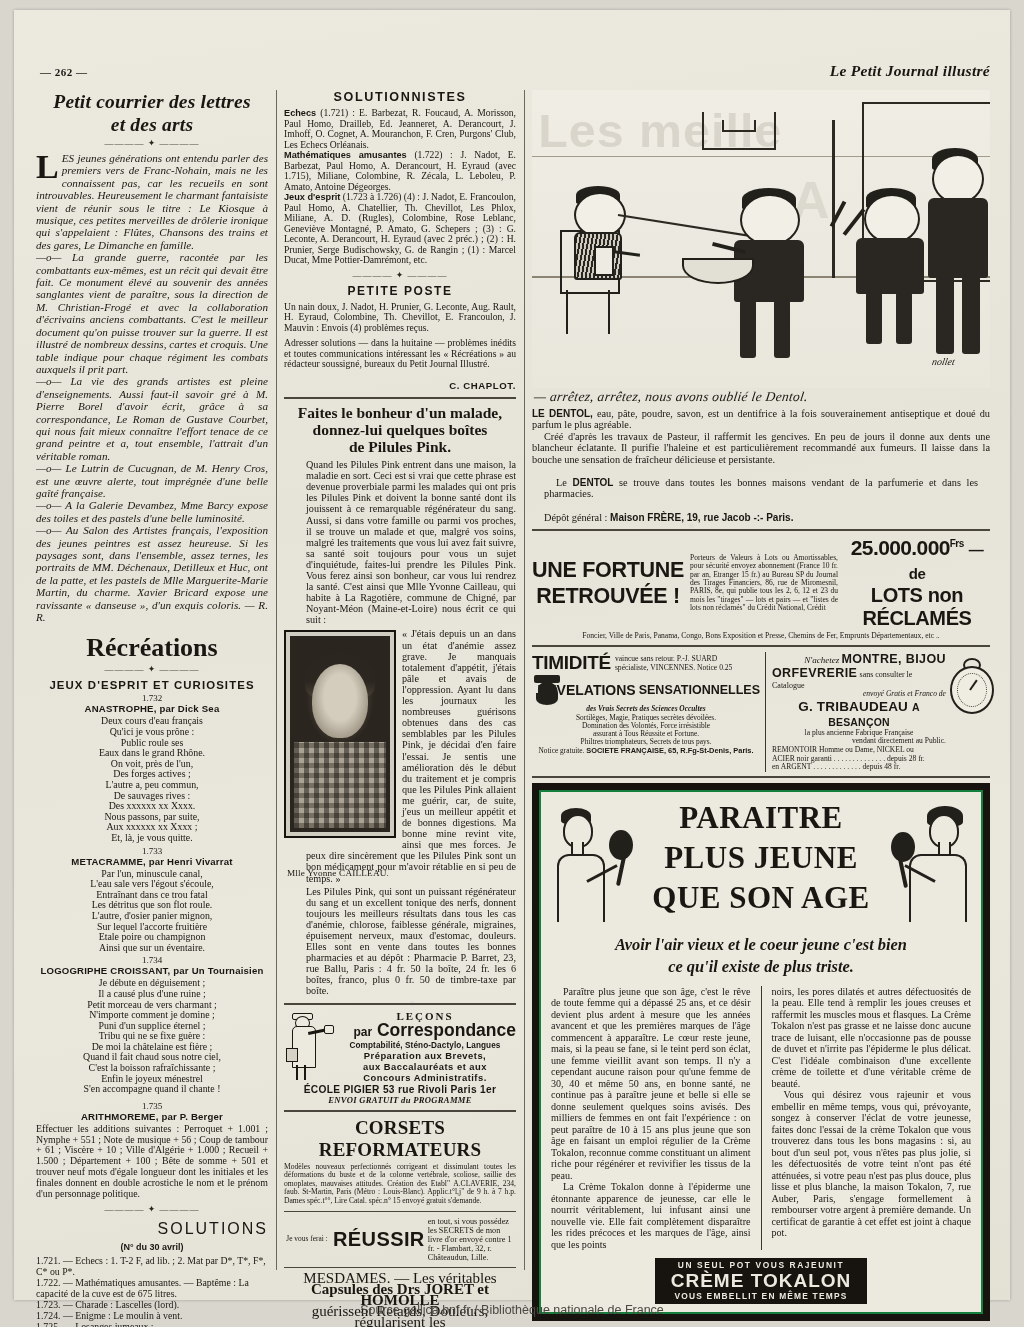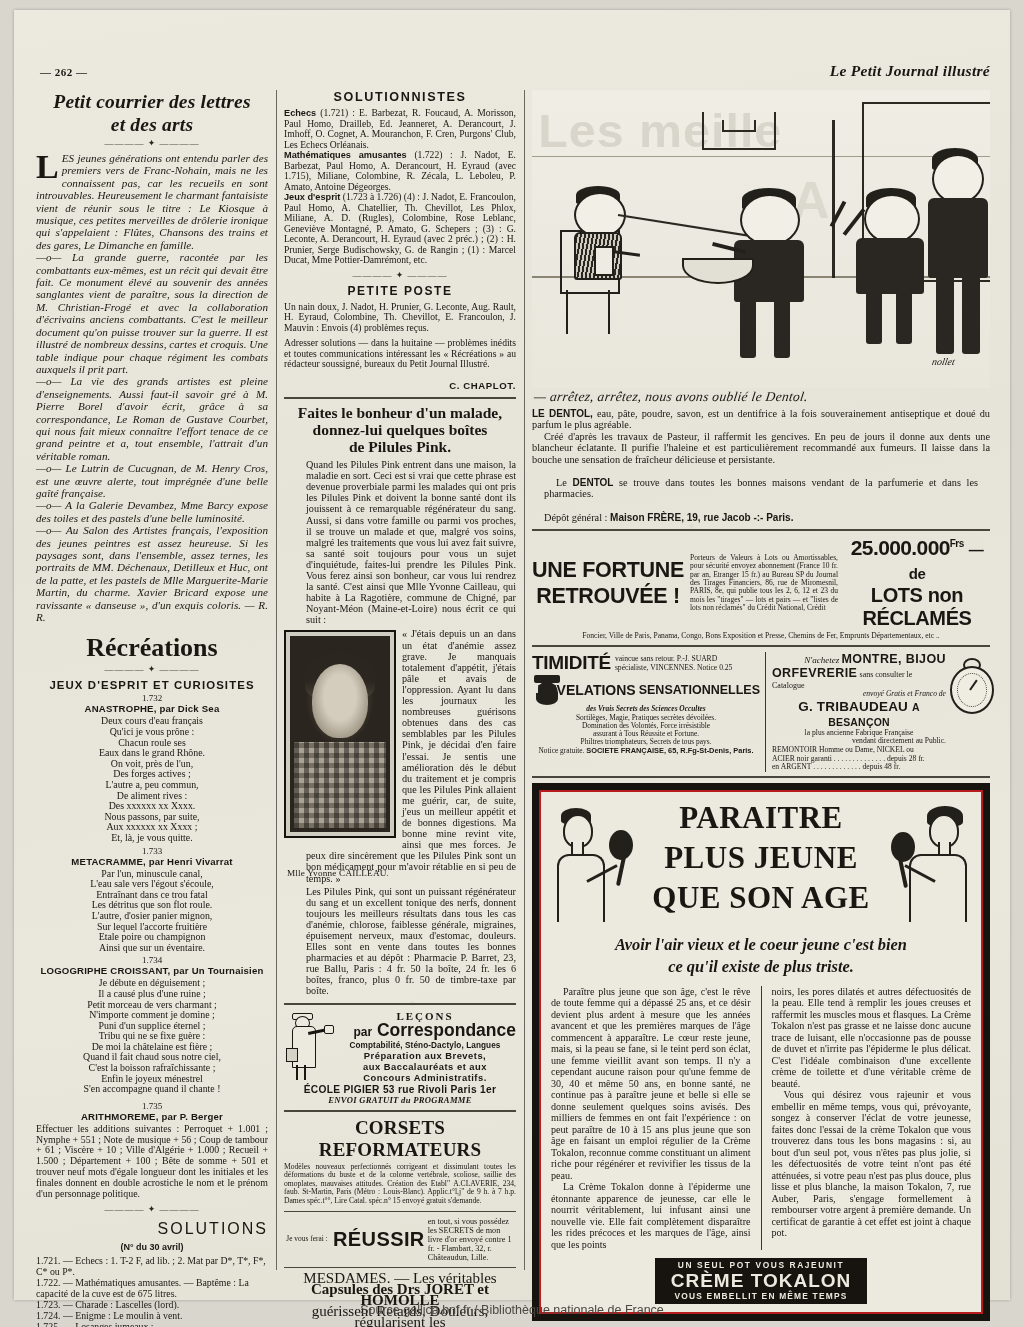--- a/index.html
+++ b/index.html
@@ -233,21 +233,21 @@
   .watch { position:absolute; right:0px; top:6px; width:40px; height:52px;}
   .watch-ring{position:absolute;left:13px;top:0;width:14px;height:10px;border:2.4px solid #22201b;border-radius:50%;}
   .watch-face{position:absolute;left:0;top:8px;width:40px;height:44px;border:2.6px solid #22201b;border-radius:50%;background:#efece2;}
   .watch-ticks{position:absolute;inset:5px;border-radius:50%;border:1px dotted #4a453c;}
   .watch-h{position:absolute;left:19px;top:20px;width:2px;height:12px;background:#22201b;transform-origin:50% 100%;transform:rotate(35deg);}
 
   
   .tok-frame {
     border:3px solid #17140f; background:#17140f; padding:4px;
   }
-  .tok-inner { border:2px solid #b91c1c; background:#eceadf; padding:6px 10px 8px 10px; }
+  .tok-inner { border:2px solid #15803d; background:#eceadf; padding:6px 10px 8px 10px; }
   .tok-hero { position:relative; height:132px; }
   .tok-title { font-family:"Liberation Serif", serif; font-weight:bold; font-size:31px; line-height:40px; text-align:center; letter-spacing:.5px; }
   .lady { position:absolute; top:8px; width:92px; height:120px; }
   .lady.left { left:0; }
   .lady.right { right:0; }
   .l-head{position:absolute;width:26px;height:30px;border:2px solid #22201b;border-radius:50% 50% 45% 45%;background:#eceadf;}
   .l-hair{position:absolute;width:30px;height:16px;border-radius:50% 50% 20% 20%;background:#22201b;}
   .l-neck{position:absolute;width:9px;height:12px;background:#eceadf;border-left:2px solid #22201b;border-right:2px solid #22201b;}
   .l-body{position:absolute;width:44px;height:66px;border:2px solid #22201b;border-bottom:none;border-radius:12px 12px 0 0;background:#eceadf;}
   .mirror{position:absolute;width:24px;height:30px;border-radius:50%;background:#22201b;}
@@ -301,26 +301,26 @@
 
       <h2 class="rec">Récréations</h2>
       <div class="dinkus"></div>
       <h3 class="sec">JEUX D'ESPRIT ET CURIOSITES</h3>
 
       <div class="pnum">1.732</div>
       <div class="pztitle">ANASTROPHE, par Dick Sea</div>
       <div class="verse">
         <div>Deux cours d'eau français</div>
         <div>Qu'ici je vous prône :</div>
-        <div>Chacun roule ses</div>
+        <div>Public roule ses</div>
         <div>Eaux dans le grand Rhône.</div>
         <div>On voit, près de l'un,</div>
         <div>Des forges actives ;</div>
         <div>L'autre a, peu commun,</div>
-        <div>De aliment rives :</div>
+        <div>De sauvages rives :</div>
         <div>Des xxxxxx xx Xxxx.</div>
         <div>Nous passons, par suite,</div>
         <div>Aux xxxxxx xx Xxxx ;</div>
         <div>Et, là, je vous quitte.</div>
       </div>
 
       <div class="pnum">1.733</div>
       <div class="pztitle">METACRAMME, par Henri Vivarrat</div>
       <div class="verse">
         <div>Par l'un, minuscule canal,</div>

